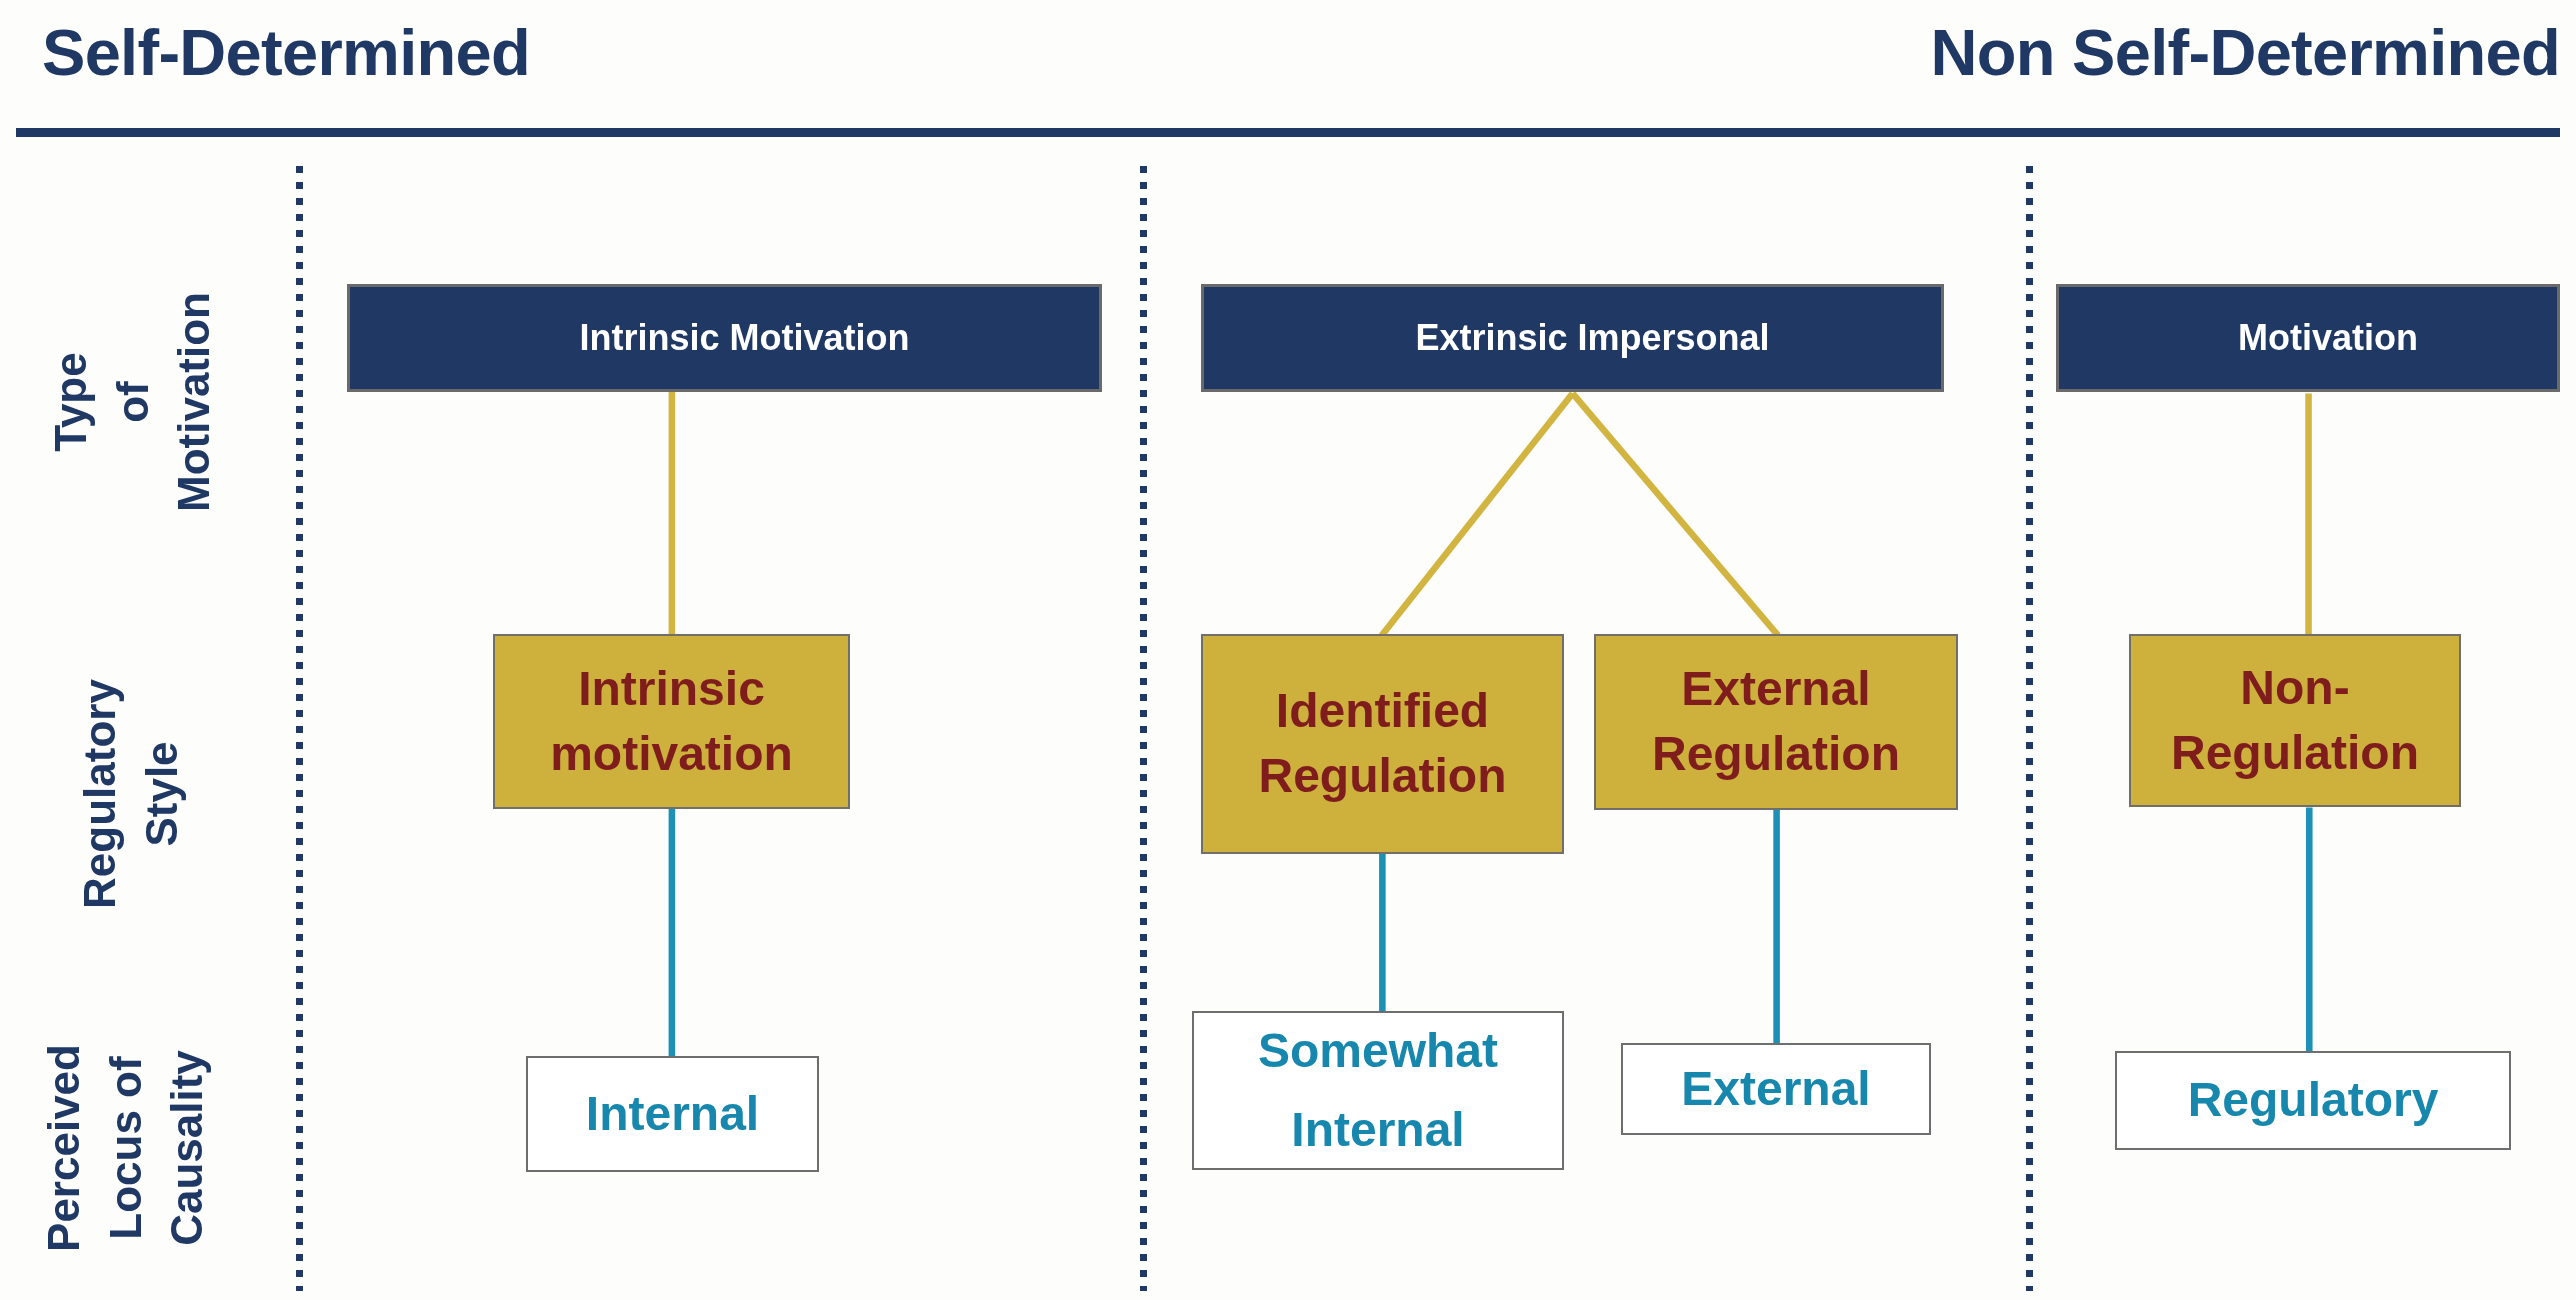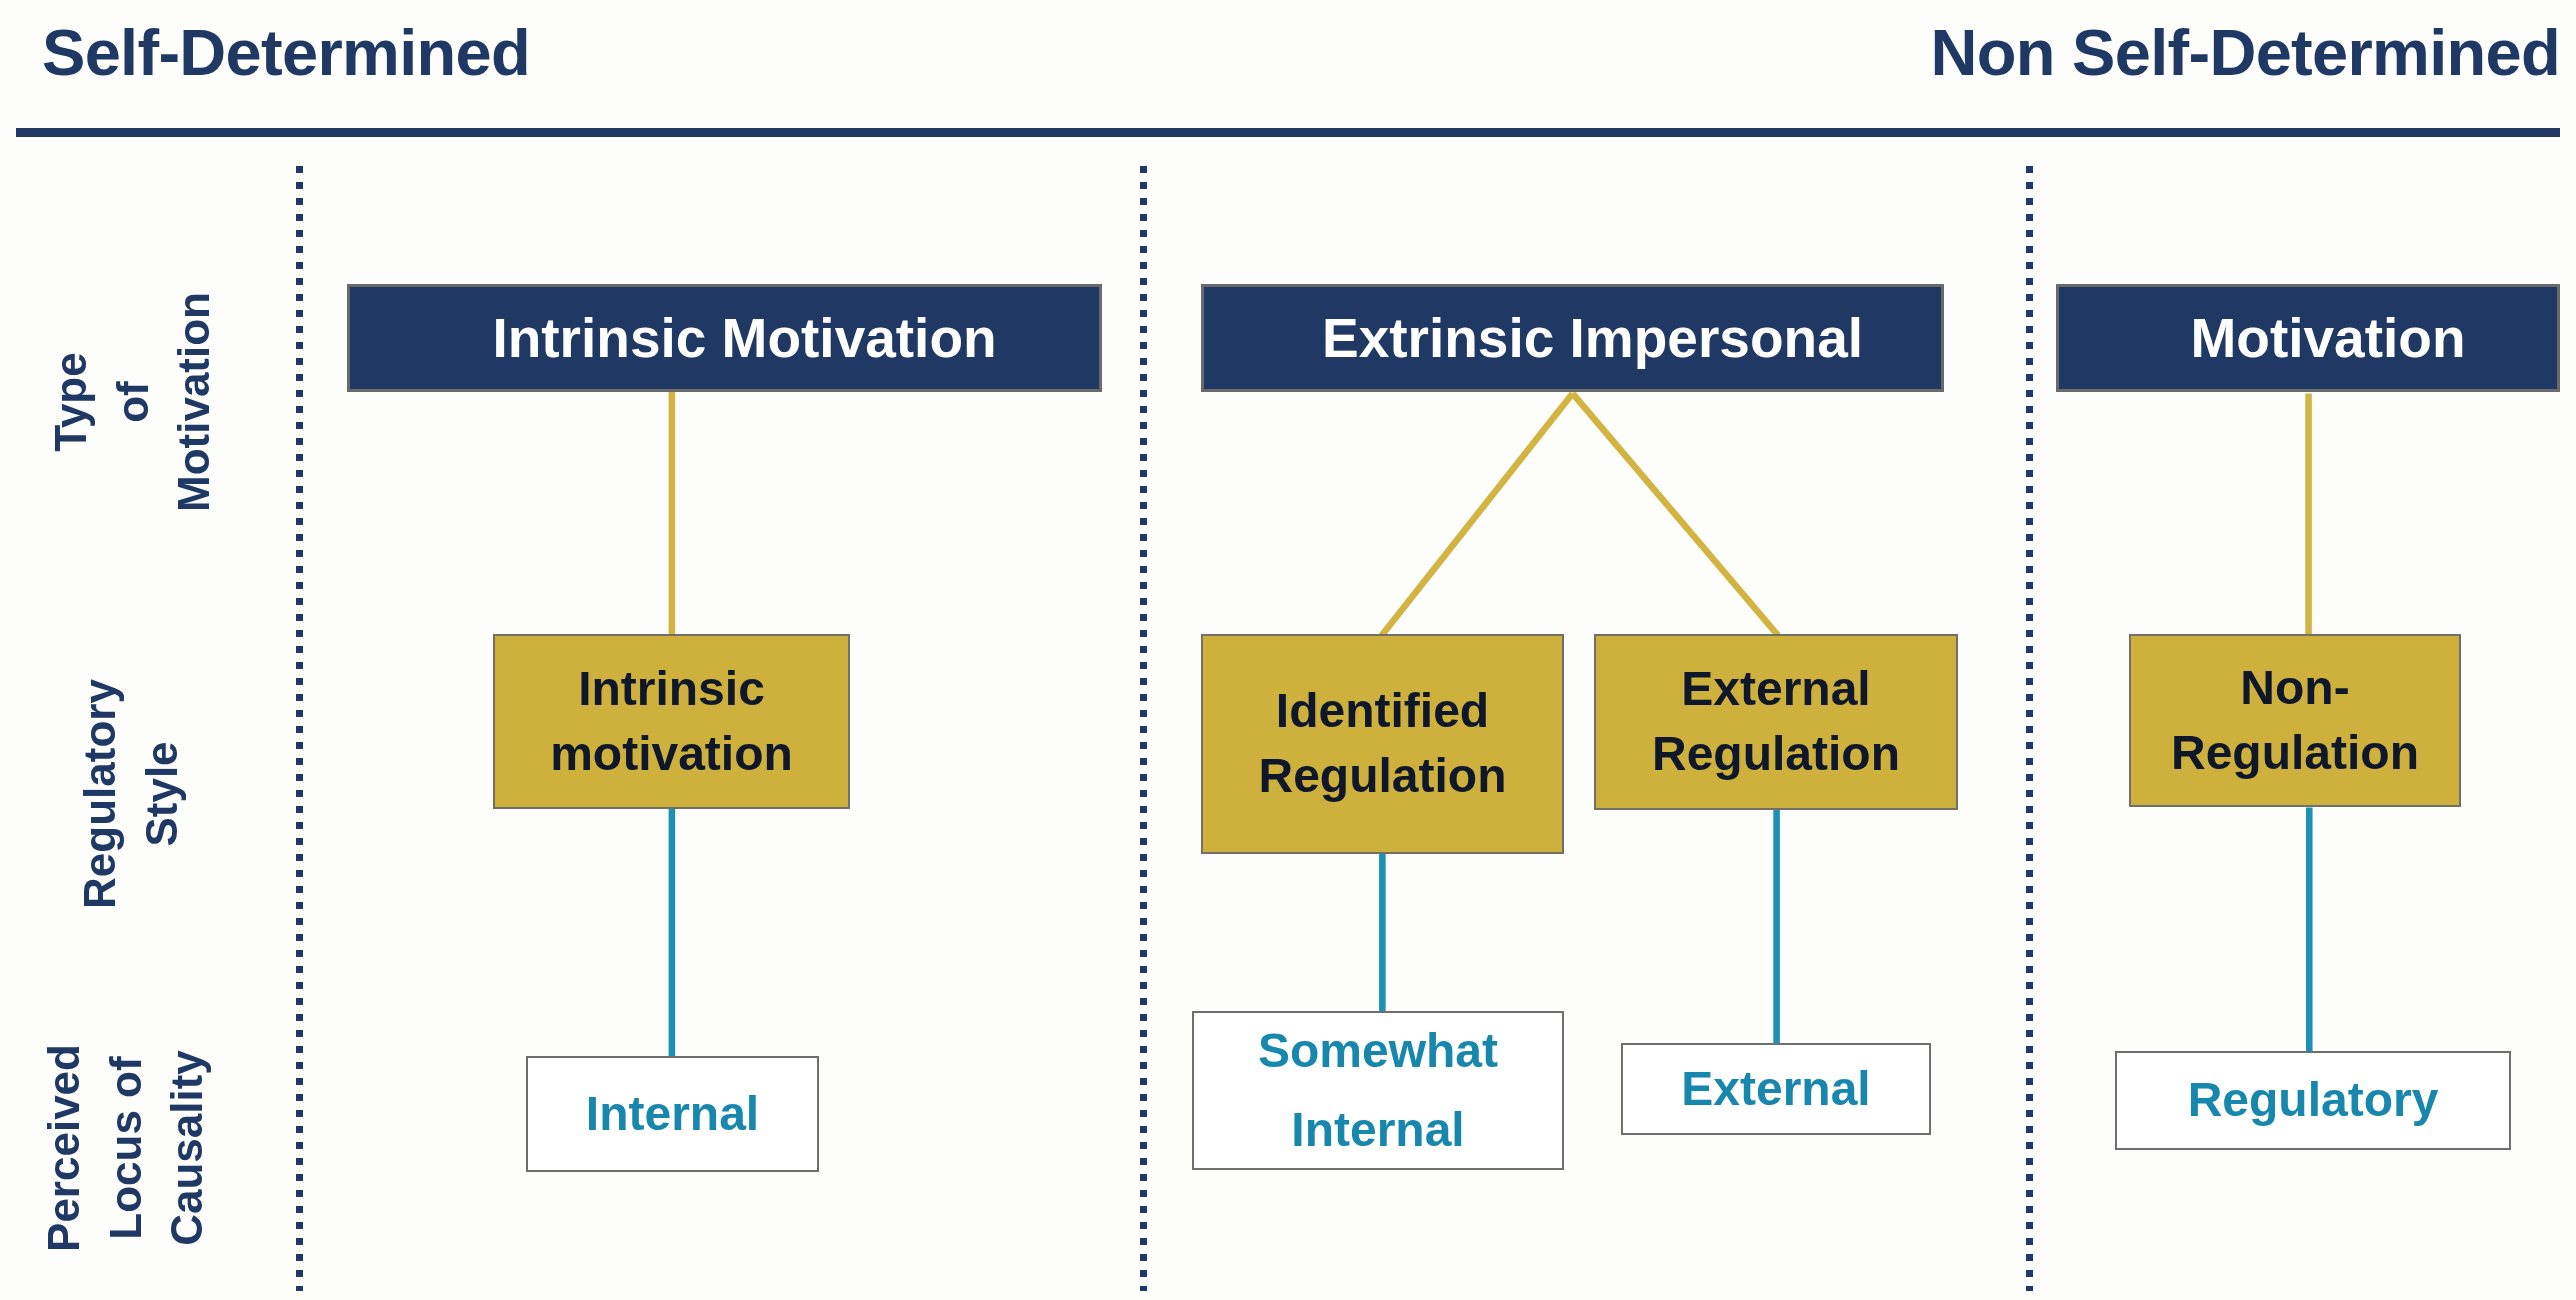--- a/index.html
+++ b/index.html
@@ -49,26 +49,26 @@
   .lbl2{width:306px;height:138px;left:-14.6px;top:725px;}
   .lbl3{width:335px;height:204px;left:-33px;top:1046px;}
   svg.connectors{position:absolute;left:0;top:0;}
   .box{
     position:absolute;
     display:flex;flex-direction:column;align-items:center;justify-content:center;
     text-align:center;line-height:1.35;
   }
   .box span{display:block;}
   .navy-box{
-    background:var(--navy);color:#ffffff;font-size:55px;
+    background:var(--navy);color:#ffffff;font-size:36px;
     border:3.6px solid #6a6a6a;
     padding-left:40px;
   }
   .gold-box{
-    background:var(--gold);color:#0f172a;font-size:48px;
+    background:var(--gold);color:#7f1d1d;font-size:48px;
     border:2.9px solid #716f68;
   }
   .white-box{
     background:#ffffff;color:var(--teal-text);font-size:48px;
     border:2.9px solid var(--border-gray);
   }
   .nb1{left:347px;top:284px;width:755px;height:108px;}
   .nb2{left:1201px;top:284px;width:743px;height:108px;}
   .nb3{left:2056px;top:284px;width:504px;height:108px;}
   .gb1{left:493px;top:634px;width:357px;height:175px;}

